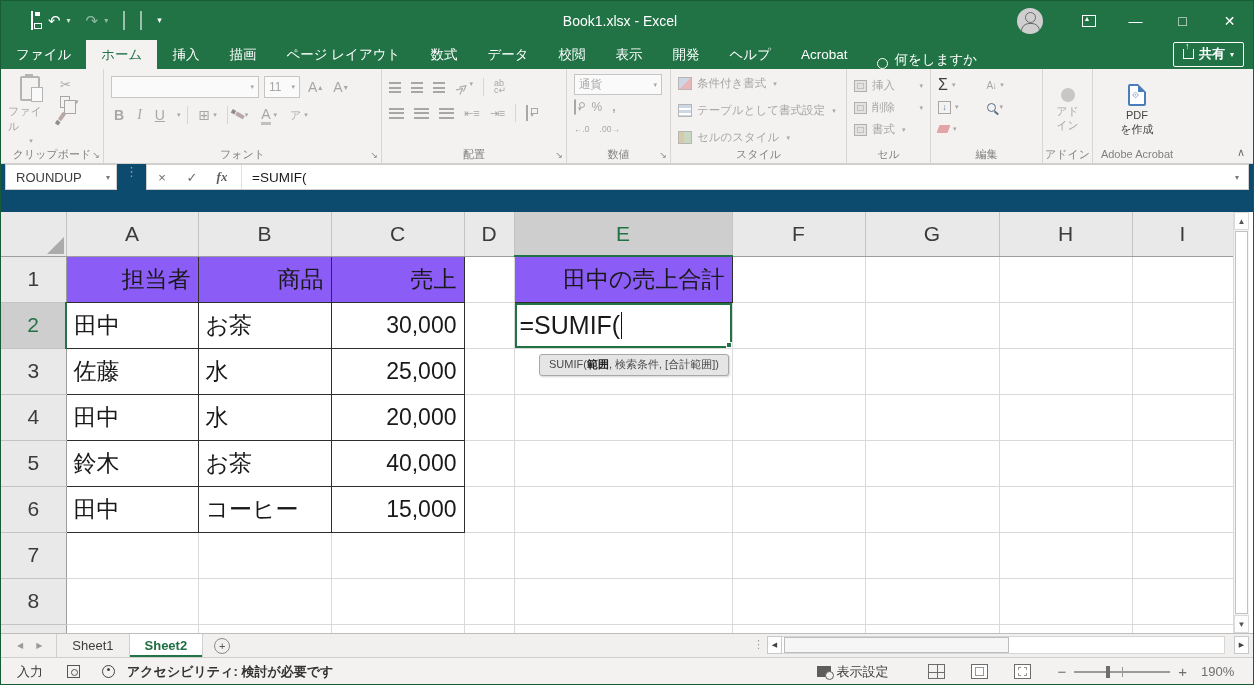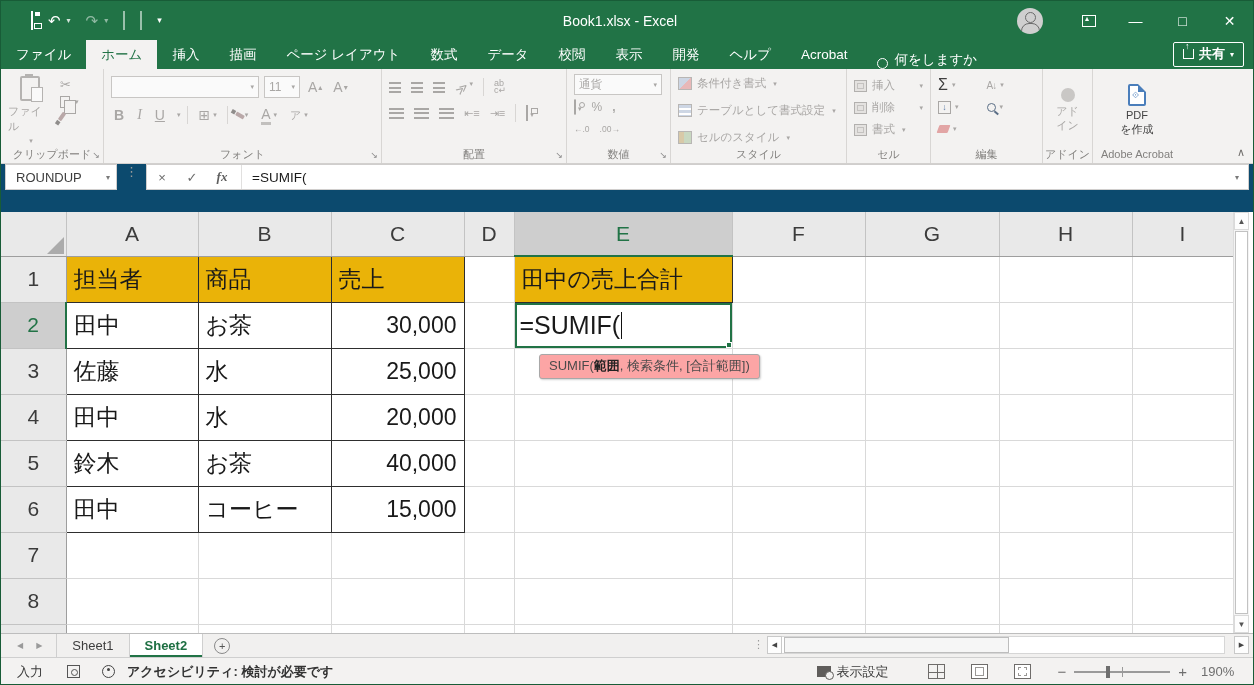--- a/index.html
+++ b/index.html
@@ -121,25 +121,25 @@
 th,td{border-right:1px solid #d9d9d9;border-bottom:1px solid #d9d9d9;font-weight:normal}
 .colhead th{height:44px;background:#e9e9e9;font-size:21px;color:#3b3b3b;border-right:1px solid #c3c3c3;border-bottom:1px solid #9e9e9e}
 .colhead th.sel{background:#cecece;color:#217346;border-bottom:2px solid #217346}
 th.corner{position:relative;background:#e9e9e9}
 th.corner .tri{position:absolute;right:2px;bottom:2px;width:0;height:0;border-left:17px solid transparent;border-bottom:17px solid #ababab}
 td.rowhead{background:#e9e9e9;font-size:21px;color:#3b3b3b;text-align:center;border-right:1px solid #9e9e9e;border-bottom:1px solid #c3c3c3}
 td.rowhead.sel{background:#cecece;color:#217346;border-right:2px solid #217346}
 td{height:46px;font-size:23px;color:#191919;padding:0 7px;white-space:nowrap;overflow:hidden;background:#fff}
 td.num{text-align:right}
 td.blk{border:1px solid #2e2e2e}
-td.fillc{background:#eab308;text-align:left}
+td.fillc{background:#8b5cf6;text-align:right}
 td.editc{position:relative;box-shadow:inset 0 0 0 2px #217346;font-size:25px;padding-left:5px}
 .caret{display:inline-block;width:1px;height:27px;background:#111;vertical-align:-5px;margin-left:1px}
 .fh{position:absolute;right:0px;bottom:0px;width:6px;height:6px;background:#217346;border:1px solid #fff}
-.ftip{position:absolute;left:538px;top:142px;background:#fca5a5;border:1px solid #a8a8a8;border-radius:3px;padding:2px 9px 3px;font-size:13px;color:#4a4a4a;box-shadow:1px 1px 2px rgba(0,0,0,.18);white-space:nowrap}
+.ftip{position:absolute;left:538px;top:142px;background:#e5e5e5;border:1px solid #a8a8a8;border-radius:3px;padding:2px 9px 3px;font-size:11px;color:#4a4a4a;box-shadow:1px 1px 2px rgba(0,0,0,.18);white-space:nowrap}
 .ftip b{color:#222}
 .vscroll{position:absolute;top:0;left:1232px;width:16px;height:421px;background:#f4f4f4;border-left:1px solid #dcdcdc;display:flex;flex-direction:column}
 .vbtn{height:18px;display:flex;align-items:center;justify-content:center;font-size:8px;color:#555;background:#fdfdfd;border:1px solid #dadada}
 .vthumb{flex:1;margin:1px;background:#fff;border:1px solid #c2c2c2}
 
 
 .sheetbar{height:24px;background:#f1f0ef;border-top:1px solid #bdbdbd;display:flex;align-items:stretch;position:relative;font-size:13px}
 .tabnav{display:flex;align-items:center;gap:13px;padding:0 14px 0 16px;color:#9a9a9a;font-size:8px;border-right:1px solid #cfcfcf}
 .stab{padding:0 15px;display:flex;align-items:center;color:#3d3d3d;border-right:1px solid #cfcfcf;background:#f1f0ef}
 .stab.active{background:#fff;color:#1d6f42;font-weight:bold;box-shadow:inset 0 -2px 0 #217346}

